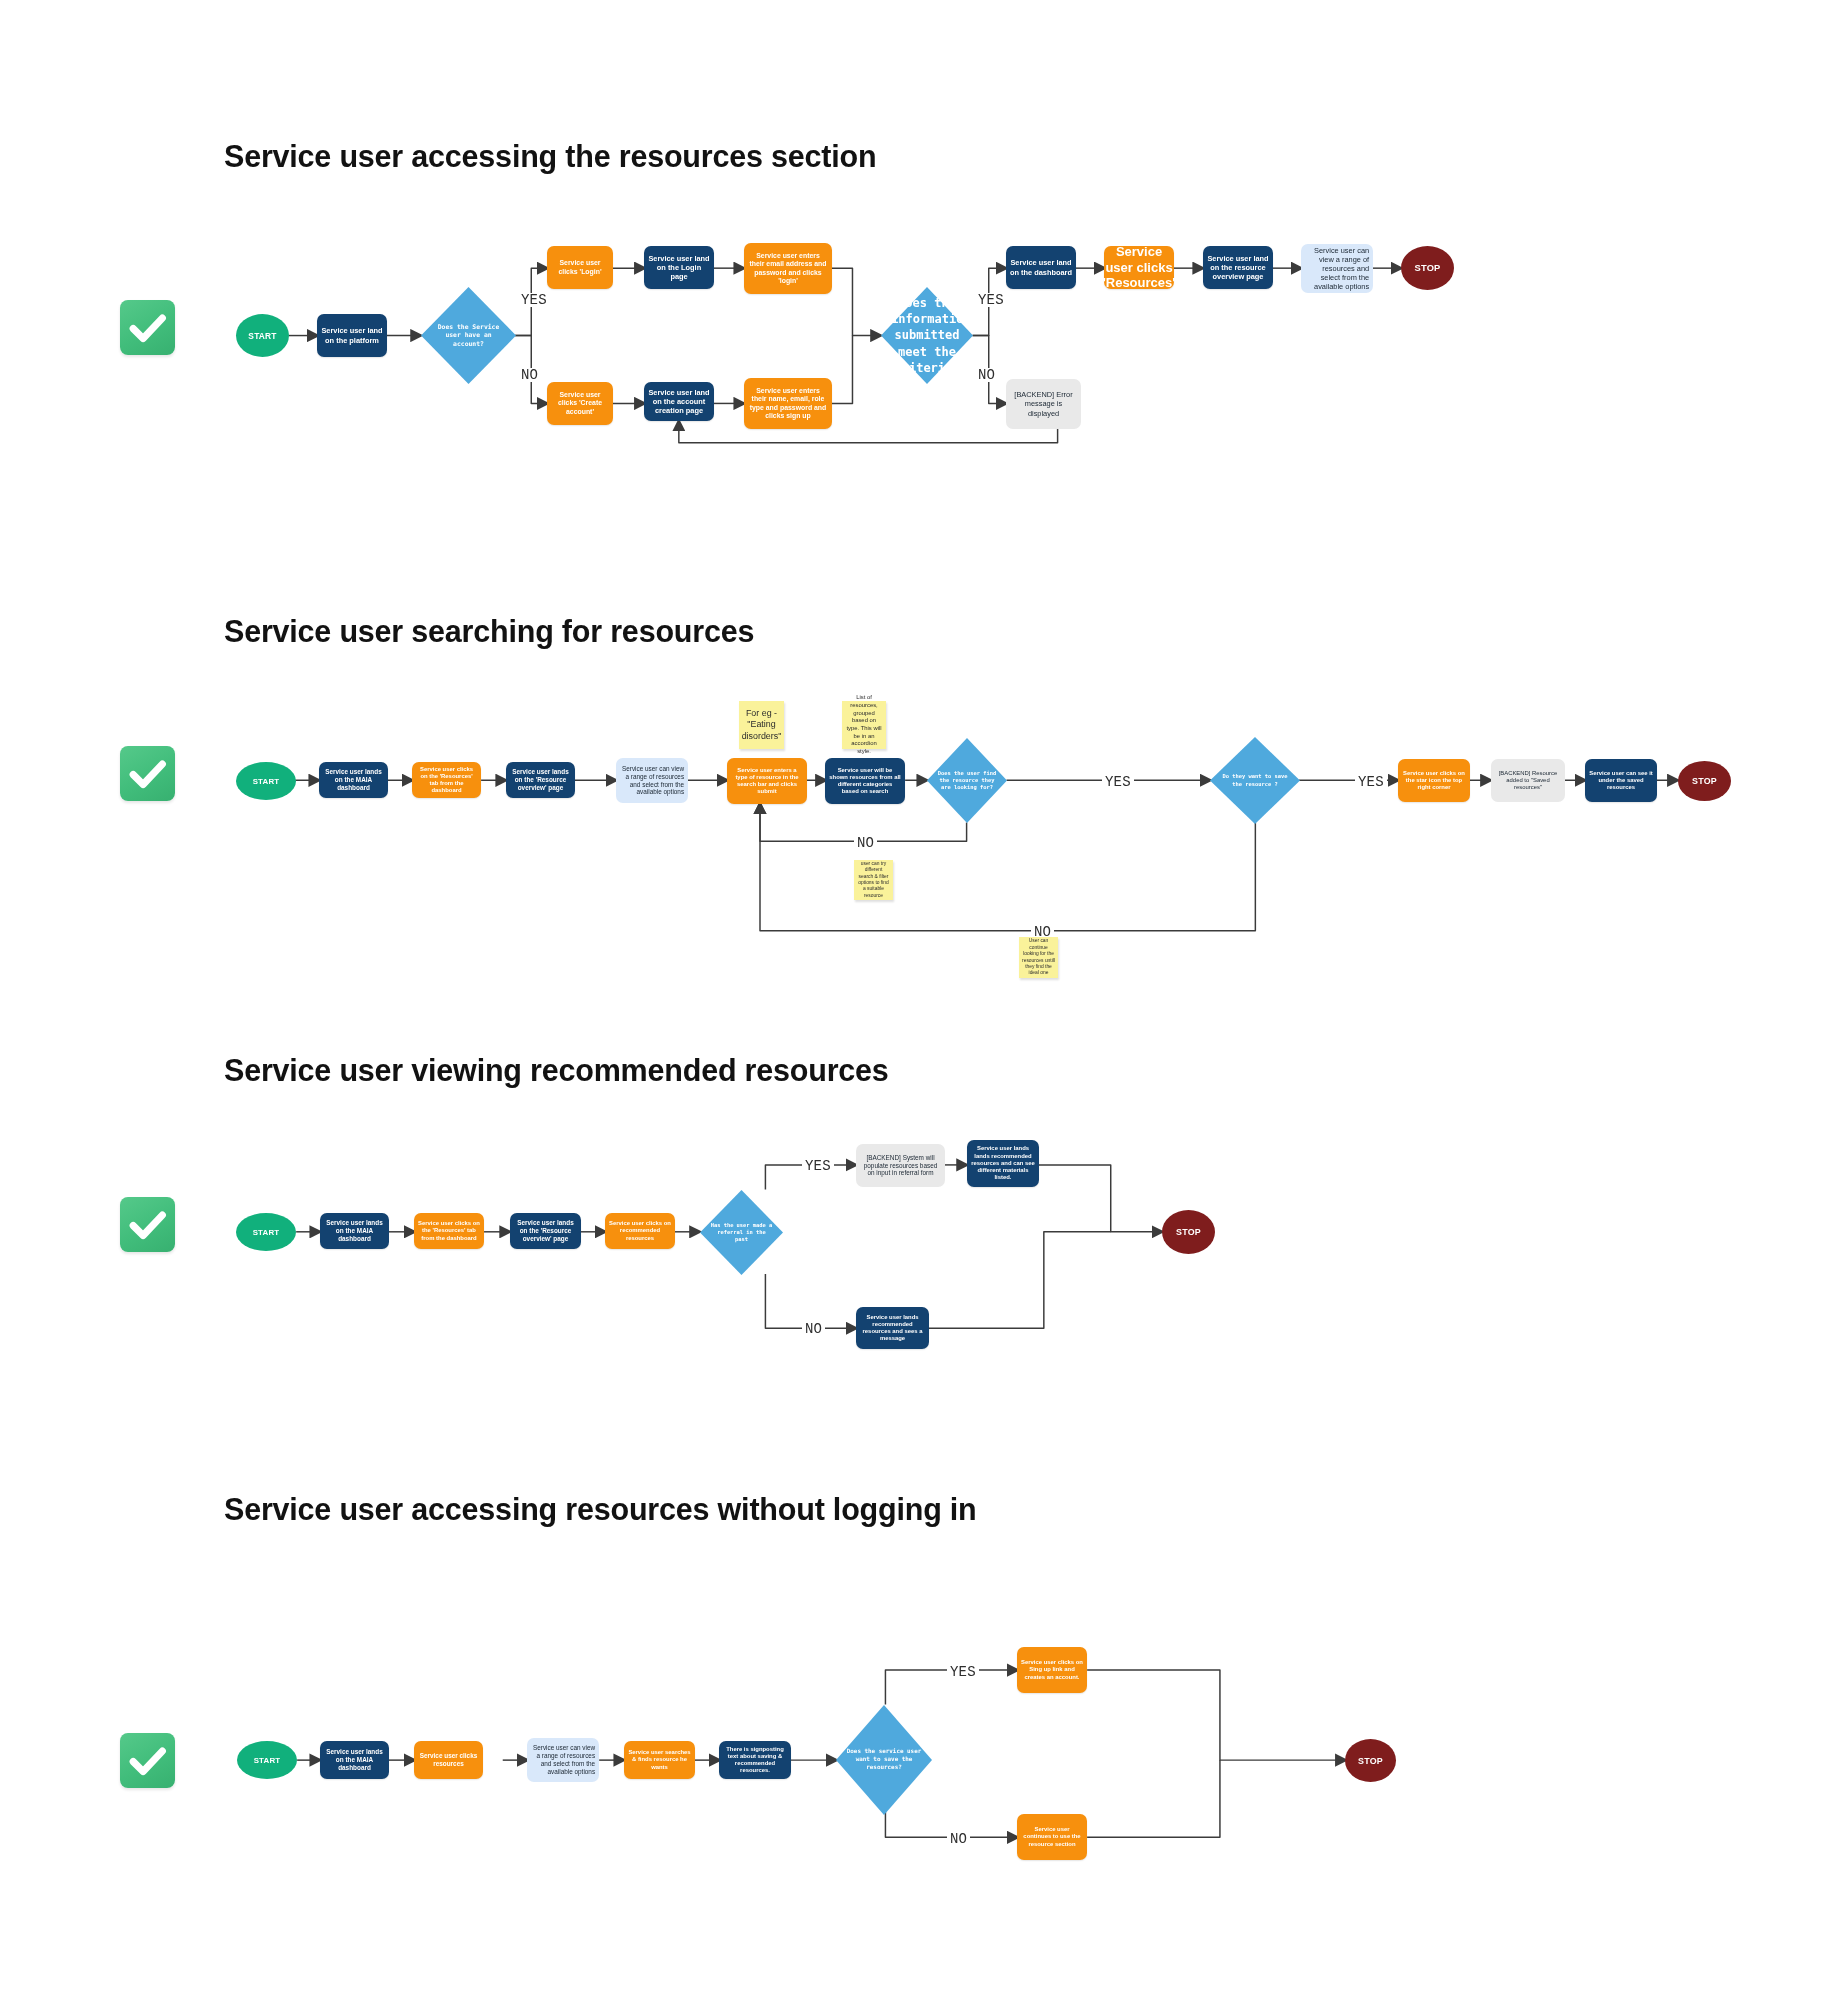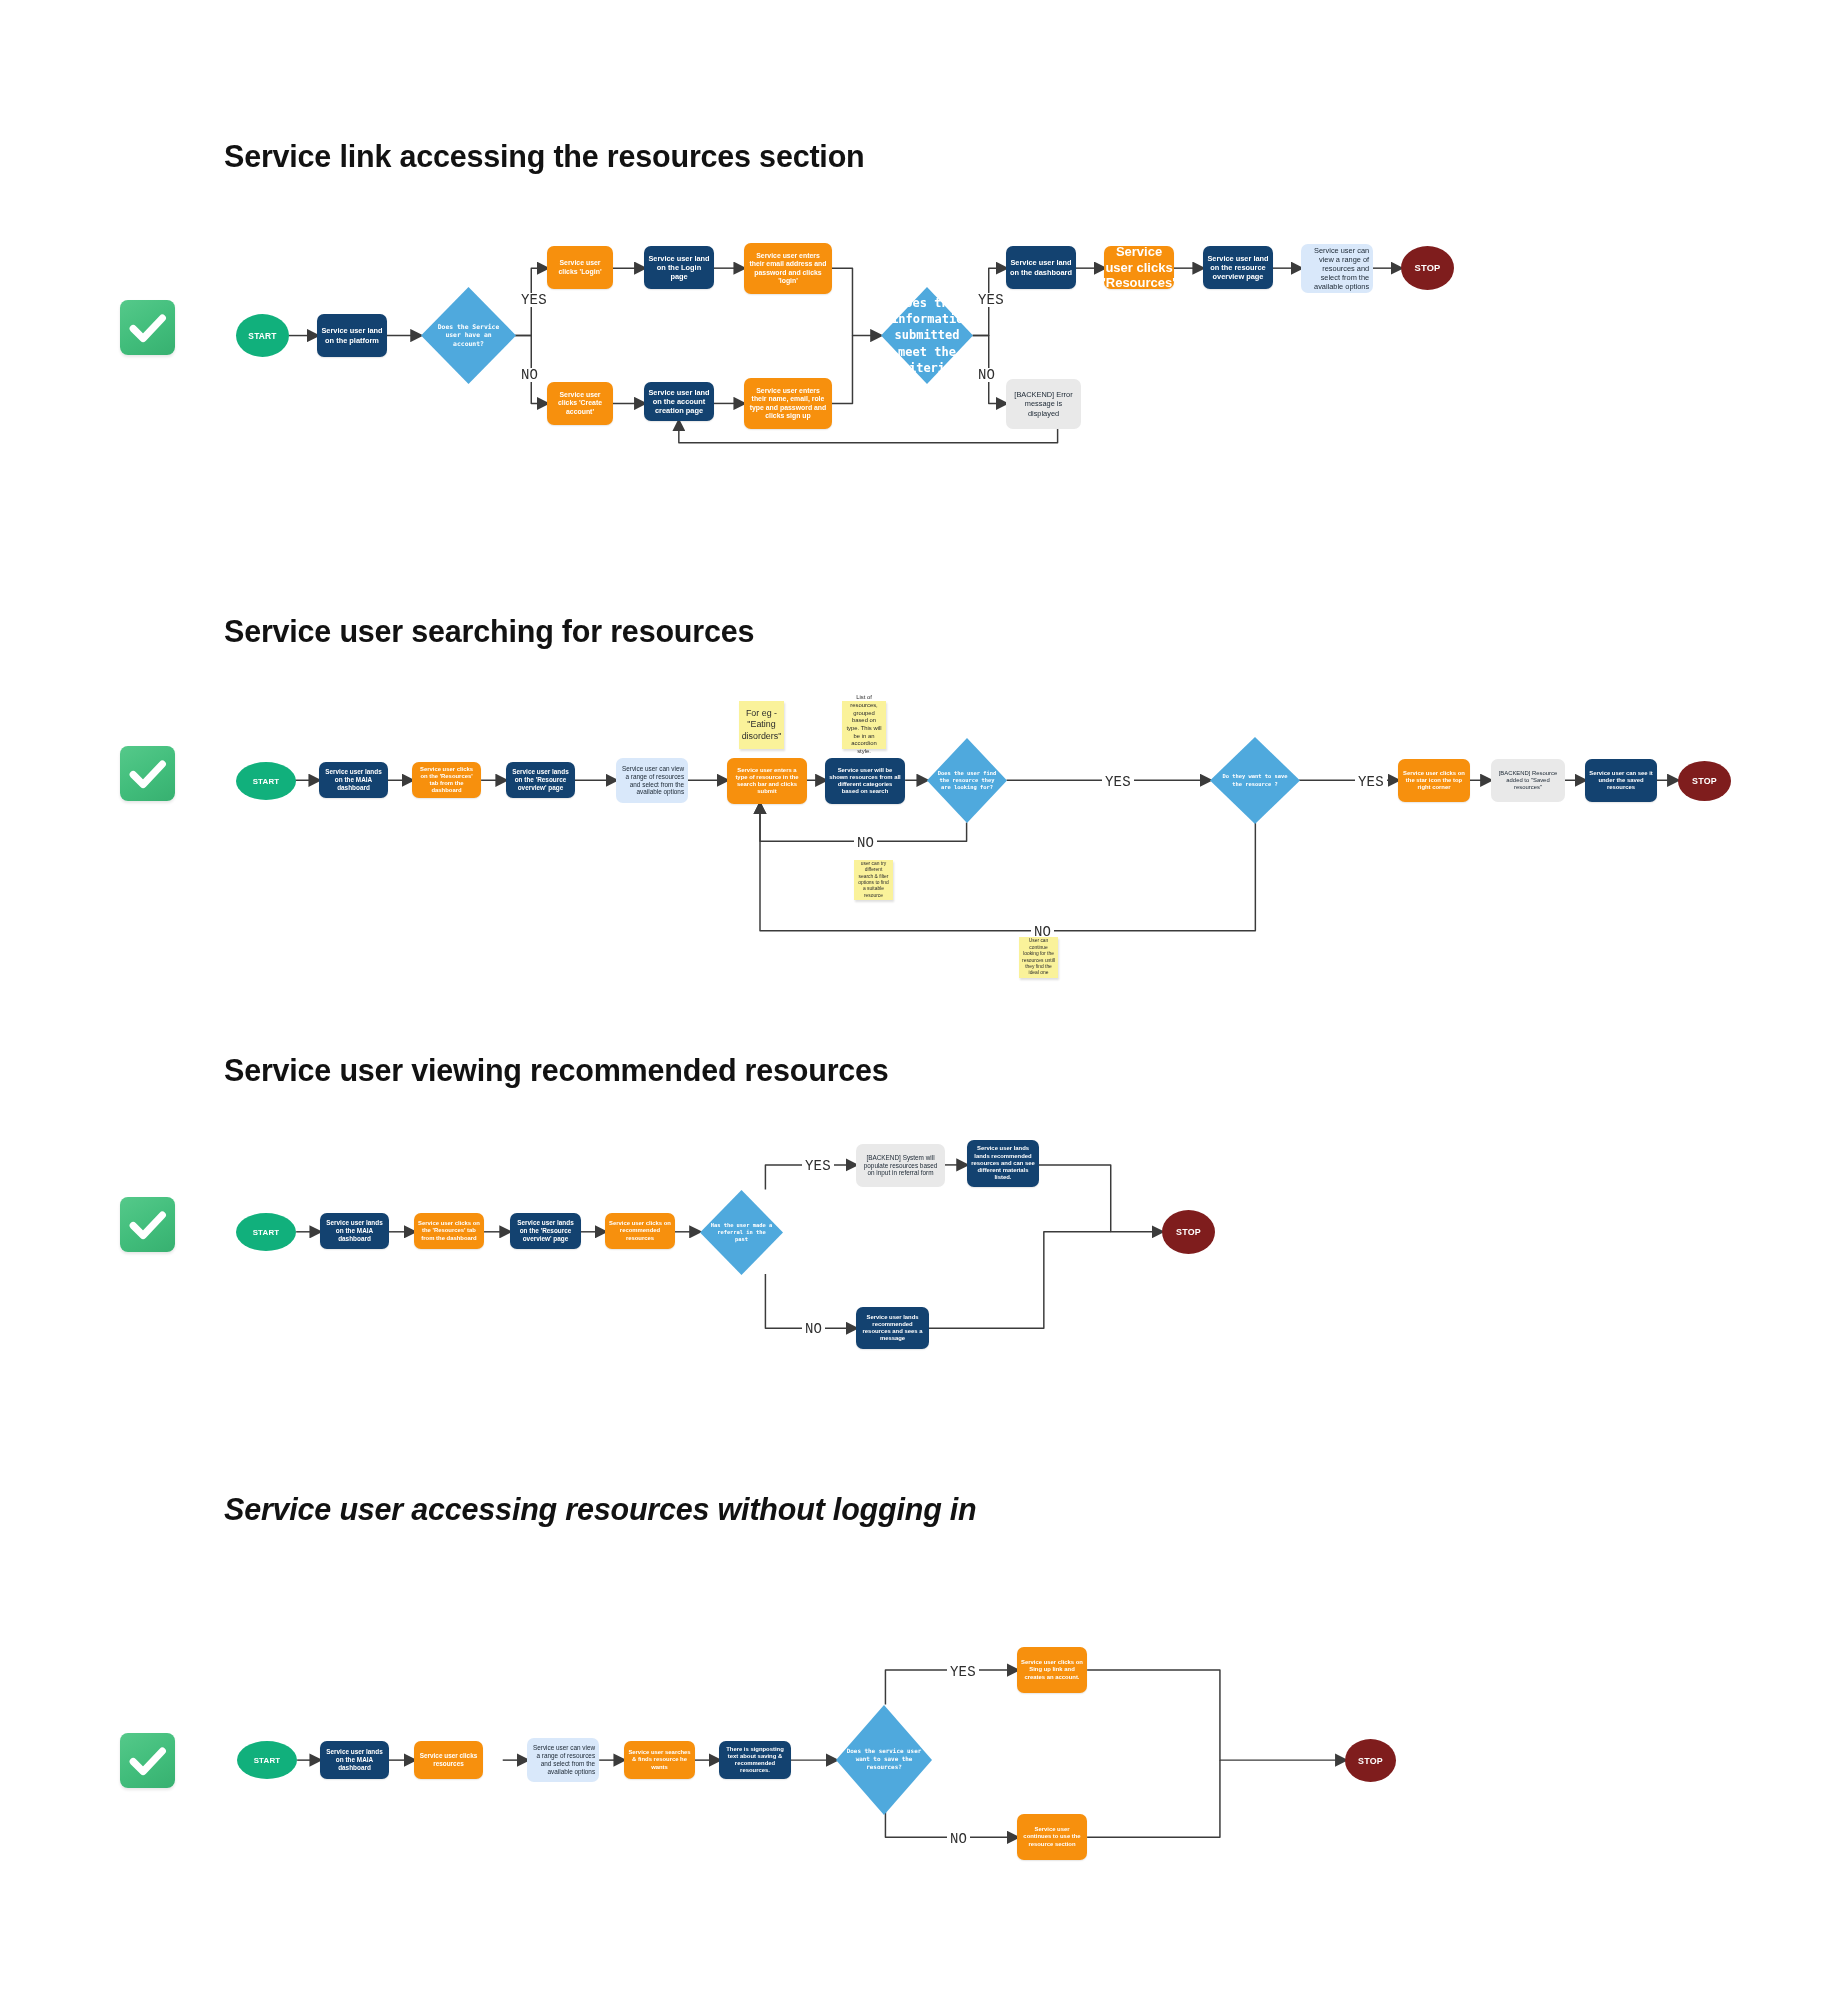--- a/index.html
+++ b/index.html
@@ -113,21 +113,21 @@
     font-size:14px;
     letter-spacing:0.2px;
     padding:0 3px;
     line-height:1;
     white-space:nowrap;
   }
 </style>
 </head>
 <body>
 
-<div class="section-title" style="left:224px; top:139px;">Service link accessing the resources section</div>
+<div class="section-title" style="left:224px; top:139px;">Service user accessing the resources section</div>
 
 <div class="check-icon" style="left:120px; top:300px;">
   <svg viewBox="0 0 100 100" aria-hidden="true">
     <path d="M24 52 L42 70 L77 33" fill="none" stroke="#ffffff" stroke-width="13" stroke-linecap="round" stroke-linejoin="round"></path>
   </svg>
 </div>
 
 <div class="flow">
 <svg width="1824" height="2015" viewBox="0 0 3708 4096">
   <defs>
@@ -349,21 +349,21 @@
 <div class="edge-label" style="left:802px; top:1322px;">NO</div>
 
 <div class="node grey" style="left:856px; top:1144px; width:89px; height:43px; font-size:6.4px;">[BACKEND] System will populate resources based on input in referral form</div>
 
 <div class="node navy" style="left:967px; top:1140px; width:72px; height:47px; font-size:5.9px;">Service user lands lands recommended resources and can see different materials listed.</div>
 
 <div class="node navy" style="left:856px; top:1307px; width:73px; height:42px; font-size:5.9px;">Service user  lands recommended resources and sees a message</div>
 
 <div class="terminator stop" style="left:1162px; top:1210px; width:53px; height:44px; font-size:8.9px;">STOP</div>
 
-<div class="section-title" style="left:224px; top:1492px;font-style:italic;">Service user accessing resources without logging in</div>
+<div class="section-title" style="left:224px; top:1492px;">Service user accessing resources without logging in</div>
 
 <div class="check-icon" style="left:120px; top:1733px;">
   <svg viewBox="0 0 100 100" aria-hidden="true">
     <path d="M24 52 L42 70 L77 33" fill="none" stroke="#ffffff" stroke-width="13" stroke-linecap="round" stroke-linejoin="round"></path>
   </svg>
 </div>
 
 <div class="flow">
 <svg width="1824" height="2015" viewBox="0 0 3708 4096">
   <g stroke="#3b3b3b" stroke-width="3" fill="none" stroke-linejoin="round">

